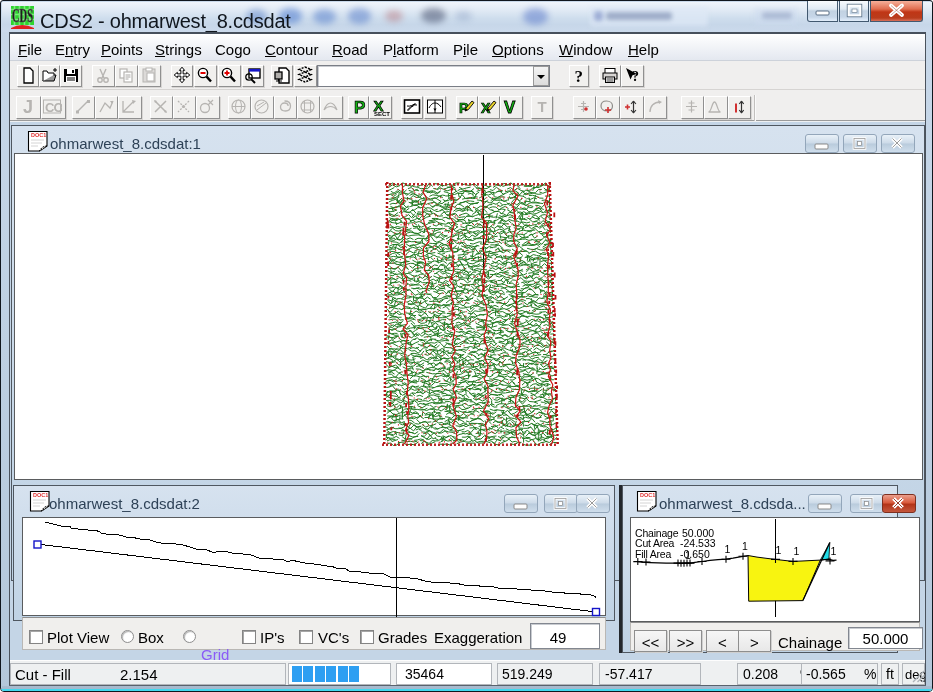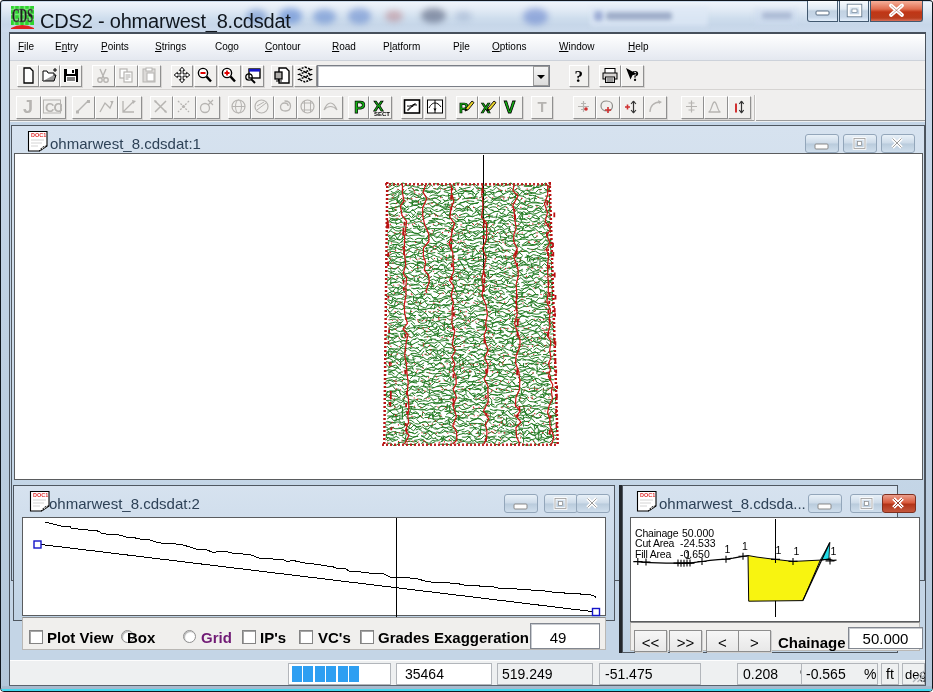--- a/index.html
+++ b/index.html
@@ -9,38 +9,38 @@
 #tbar .blob{position:absolute;border-radius:50%;filter:blur(3px);}
 #tbar .brect{position:absolute;filter:blur(2px);border-radius:3px;}
 #ticon{position:absolute;left:9px;top:4px;width:23px;height:23px;}
 #ttext{position:absolute;left:38px;top:8px;font-size:20px;color:#10161d;letter-spacing:-0.2px;}
 .capb{position:absolute;top:0;height:21px;border:1px solid #425970;border-top:none;background:linear-gradient(180deg,#f8fbfe 0%,#e0eaf4 40%,#c2d2e2 50%,#c6d6e8 80%,#e2eefb 100%);}
 #bmin{left:806px;width:31px;border-radius:0 0 0 3px;}
 #bmax{left:838px;width:30px;}
 #bclo{left:869px;width:53px;border-radius:0 0 3px 0;background:linear-gradient(180deg,#f6b09a 0%,#e06e50 40%,#c03616 55%,#b93c1c 85%,#d8705a 100%);}
 
 #client{position:absolute;left:8px;top:31px;width:917px;height:654px;background:#eef0f1;}
-#menubar{position:absolute;left:0;top:0;width:917px;height:29px;background:linear-gradient(180deg,#ffffff,#e4e8f0);border-top:2px solid #47505c;border-bottom:1px solid #cdd2da;font-size:10px;color:#000;}
+#menubar{position:absolute;left:0;top:0;width:917px;height:29px;background:linear-gradient(180deg,#ffffff,#e4e8f0);border-top:2px solid #47505c;border-bottom:1px solid #cdd2da;font-size:15px;color:#000;}
 #menubar span{position:absolute;top:6px;}
 #menubar u{text-decoration:underline;}
 #tb1{position:absolute;left:0;top:29px;width:917px;height:29px;background:#f0efee;border-bottom:1px solid #d6d4d2;}
 #tb2{position:absolute;left:0;top:58px;width:917px;height:31px;background:#f0efee;border-bottom:1px solid #9b9b9b;}
 .tbtn{position:absolute;background:#f1f0ee;border:1px solid;border-color:#ffffff #909090 #909090 #ffffff;box-shadow:1px 1px 0 #d8d6d4;}
 
 #mdi{position:absolute;left:0;top:90px;width:917px;height:538px;background:#c4d5e6;}
 .child{position:absolute;background:linear-gradient(180deg,#d6e2ef,#bfd2e4);border:1px solid #4f5760;}
 .ctitle{position:absolute;font-size:15px;color:#2e4257;}
 .cbtn{position:absolute;width:34px;height:19px;border:1px solid #93a6ba;border-radius:3px;background:linear-gradient(180deg,#e9f1f8,#ccdae8 48%,#b9cbdc 52%,#cfdeec);}
 .cbtnr{background:linear-gradient(180deg,#eb9f8d,#d95b3d 45%,#b33418 55%,#c4573d);border:1px solid #7e3020;}
 .ccanvas{position:absolute;background:#fff;border:1px solid #5a5c5e;}
 .docicon{position:absolute;width:24px;height:22px;}
 
 .chk{position:absolute;width:14px;height:14px;background:#fff;border:1px solid #848484;box-shadow:inset 1px 1px 0 #a6a6a6,inset -1px -1px 0 #fdfdfd;}
 .rad{position:absolute;width:13px;height:13px;background:#fff;border:1px solid #8e8e8e;border-radius:50%;box-shadow:inset 1px 1px 1px #b4b4b4;}
-.lbl{position:absolute;font-size:15px;color:#000;font-weight:bold;}
+.lbl{position:absolute;font-size:15px;color:#000;}
 .edit{position:absolute;background:#fff;border:1px solid #828790;box-shadow:inset 1px 1px 0 #c9ccd1;font-size:15px;}
 .pbtn{position:absolute;background:linear-gradient(180deg,#f6f6f6,#e8e8e8);border:1px solid #8e8e8e;box-shadow:1px 1px 0 #cfcfcf;font-size:15px;text-align:center;}
 
 #sbar{position:absolute;left:0;top:628px;width:917px;height:26px;background:#eef0f1;border-top:1px solid #fdfdfd;}
 .sp{position:absolute;top:2px;height:22px;border:1px solid #b2b6bb;background:#eef0f1;font-size:14px;color:#000;}
 </style></head>
 <body>
 <div id="win">
 
 <div id="tbar">
@@ -343,23 +343,23 @@
               <path d="M36 542L595 610" stroke="#000" stroke-width="1" shape-rendering="crispEdges"></path>
               <path d="M44 520 L52 522 L60 524 L69 524 L70 526 L77 527 L82 527 L87 528 L94 528 L99 530 L100 531 L105 532 L109 532 L114 532 L122 534 L128 536 L130 535 L139 537 L146 537 L155 540 L160 541 L165 541 L170 541 L175 542 L182 543 L189 545 L195 547 L200 547 L206 548 L211 550 L215 550 L223 549 L231 551 L238 551 L242 552 L250 553 L258 556 L266 556 L272 557 L280 557 L288 560 L290 558 L299 560 L304 561 L313 562 L320 563 L326 564 L330 564 L335 566 L344 566 L348 569 L355 569 L360 570 L368 571 L374 571 L383 572 L389 575 L394 575 L395 575 L403 575 L409 576 L417 577 L424 579 L430 580 L436 580 L444 580 L449 581 L454 581 L463 583 L470 583 L476 583 L481 585 L489 584 L497 586 L505 586 L505 586 L513 586 L519 588 L526 587 L530 588 L537 588 L544 589 L551 590 L559 591 L560 590 L567 592 L575 591 L584 593 L589 592.5 L593 594 L595 595.5" fill="none" stroke="#000" stroke-width="1" shape-rendering="crispEdges"></path>
               <rect x="33" y="539" width="7" height="7" fill="#fff" stroke="#1414c8" stroke-width="1.4"></rect>
               <rect x="591.5" y="606.5" width="7" height="7" fill="#fff" stroke="#1414c8" stroke-width="1.4"></rect>
             </svg>
 </div>
 <div style="position:absolute;left:8px;top:131px;width:584px;height:33px;background:#f0efed;border:1px solid #b9b7b4;border-top-color:#8f8f8f">
 <div class="chk" style="left:6px;top:12px"></div>
             <div class="lbl" style="left:24px;top:11px">Plot View</div>
 <div class="rad" style="left:98px;top:12px"></div>
-            <div class="lbl" style="left:104px;top:11px">Box</div>
+            <div class="lbl" style="left:115px;top:11px">Box</div>
 <div class="rad" style="left:160px;top:12px"></div>
-            <div class="lbl" style="left:178px;top:11px;color:#701a75">Grid</div>
+            <div class="lbl" style="left:178px;top:28px;color:#8b5cf6">Grid</div>
 <div class="chk" style="left:219px;top:12px"></div>
             <div class="lbl" style="left:237px;top:11px">IP's</div>
 <div class="chk" style="left:276px;top:12px"></div>
             <div class="lbl" style="left:295px;top:11px">VC's</div>
 <div class="chk" style="left:337px;top:12px"></div>
             <div class="lbl" style="left:355px;top:11px">Grades</div>
 <div class="lbl" style="left:411px;top:11px">Exaggeration</div>
 <div class="edit" style="left:507px;top:5px;width:70px;height:26px;text-align:center;padding-top:5px;padding-right:14px">49</div>
 </div>
         </div>
@@ -423,36 +423,40 @@
 <div class="pbtn" style="left:38px;top:7px;width:33px;height:22px;padding-top:3px">&gt;&gt;</div>
 <div class="pbtn" style="left:75px;top:7px;width:33px;height:22px;padding-top:3px">&lt;</div>
 <div class="pbtn" style="left:107px;top:7px;width:33px;height:22px;padding-top:3px">&gt;</div>
 <div class="lbl" style="left:147px;top:11px;font-size:15px">Chainage</div>
 <div class="edit" style="left:217px;top:4px;width:75px;height:22px;text-align:center;padding-top:2px;font-size:15px">50.000</div>
 </div>
         </div>
 <div style="position:absolute;left:610px;top:363px;width:3px;height:168px;background:#23272c"></div>
 </div>
 <div id="sbar">
+<div class="sp" style="left:1px;width:276px;font-size:15px">
+          <span style="position:absolute;left:4px;top:2px">Cut - Fill</span>
+          <span style="position:absolute;left:109px;top:2px">2.154</span>
+        </div>
 <div class="sp" style="left:279px;width:103px;background:#fff">
           <div style="position:absolute;left:3px;top:2px;width:10px;height:16px;background:#2e9ff2"></div>
           <div style="position:absolute;left:14px;top:2px;width:10px;height:16px;background:#2e9ff2"></div>
           <div style="position:absolute;left:26px;top:2px;width:10px;height:16px;background:#2e9ff2"></div>
           <div style="position:absolute;left:37px;top:2px;width:10px;height:16px;background:#2e9ff2"></div>
           <div style="position:absolute;left:49px;top:2px;width:10px;height:16px;background:#2e9ff2"></div>
           <div style="position:absolute;left:60px;top:2px;width:10px;height:16px;background:#2e9ff2"></div>
         </div>
 <div class="sp" style="left:387px;width:96px;background:#fff">
           <span style="position:absolute;left:8px;top:2px">35464</span>
         </div>
 <div class="sp" style="left:488px;width:96px">
           <span style="position:absolute;left:4px;top:2px">519.249</span>
         </div>
 <div class="sp" style="left:590px;width:102px">
-          <span style="position:absolute;left:5px;top:2px">-51.475</span>
+          <span style="position:absolute;left:5px;top:2px">-57.417</span>
         </div>
 <div class="sp" style="left:728px;width:94px">
           <span style="position:absolute;left:5px;top:2px">0.208</span>
           <span style="position:absolute;left:62px;top:2px">%</span>
         </div>
 <div class="sp" style="left:792px;width:77px">
           <span style="position:absolute;left:4px;top:2px">-0.565</span>
           <span style="position:absolute;left:62px;top:2px">%</span>
         </div>
 <div class="sp" style="left:872px;width:18px">

